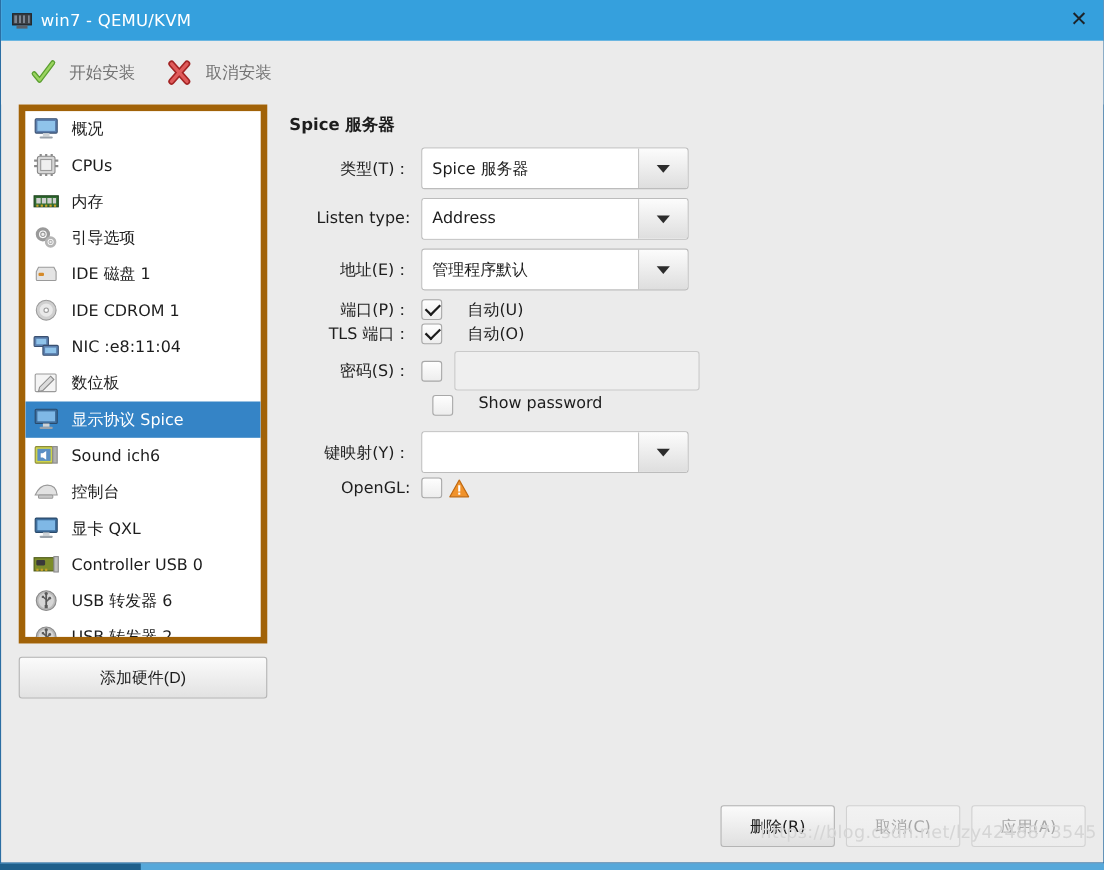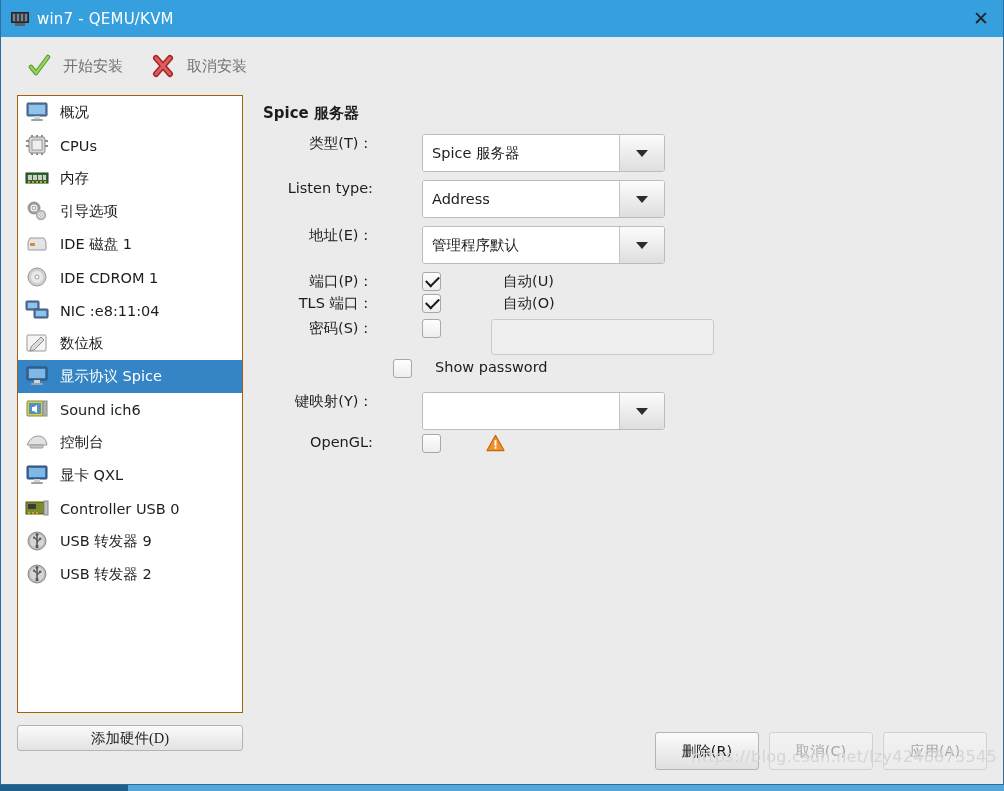--- a/index.html
+++ b/index.html
@@ -101,67 +101,67 @@
   }
   
   .leftcol {
     width: 226px;
     margin-left: 16px;
     display: flex;
     flex-direction: column;
   }
   .hwlist {
     background: #ffffff;
-    border: 1px solid #a16207;
-    height: 618px;
+    border: 6px solid #a16207;
+    height: 490px;
     overflow: hidden;
     padding: 0;
   }
   .hwrow {
     height: 33px;
     display: flex;
     align-items: center;
     padding-left: 7px;
     font-size: 14.5px;
     color: #1d1d1d;
     cursor: pointer;
     gap: 9px;
   }
   .hwrow.sel { background: #3584c6; color: #ffffff; }
   .hwrow .lbl { white-space: nowrap; overflow: hidden; }
   .hwicon { width: 26px; height: 24px; flex: 0 0 auto; position: relative; }
   .addhw {
     margin-top: 12px;
-    height: 26px;
+    height: 38px;
     border: 1px solid #b4b4b4;
     border-radius: 3px;
     background: linear-gradient(#fbfbfb,#e2e2e2);
     font-size: 14.5px;
     color: #1d1d1d;
     cursor: pointer;
-    font-family: Liberation Serif, serif;
+    font-family: Liberation Sans, sans-serif;
   }
   
   .rightcol {
     flex: 1 1 auto;
     padding-left: 18px;
     padding-top: 9px;
     position: relative;
   }
   .panel-title {
     font-size: 15px;
     font-weight: bold;
     color: #1d1d1d;
     margin: 0 0 11px 2px;
   }
   .form { display: block; }
   .frow {
     display: flex;
+    align-items: center;
     margin-bottom: 8px;
-    gap: 39px;
   }
   .flabel {
     width: 122px;
     text-align: right;
     padding-right: 10px;
     font-size: 14.5px;
     color: #1d1d1d;
     white-space: nowrap;
     flex: 0 0 auto;
   }
@@ -461,21 +461,21 @@
             <span class="hwicon"><svg width="24" height="22" viewBox="0 0 24 22">
                 <circle cx="12" cy="11" r="9" fill="#b9b9b9" stroke="#8b8b8b"></circle>
                 <circle cx="12" cy="11" r="7" fill="#d6d6d6"></circle>
                 <path d="M12 5 v10" stroke="#5a5a5a" stroke-width="1.6"></path>
                 <circle cx="12" cy="4.6" r="1.5" fill="#5a5a5a"></circle>
                 <path d="M12 10 L9 7.5 M12 12 L15 9" stroke="#5a5a5a" stroke-width="1.4"></path>
                 <rect x="8" y="6.6" width="2" height="2" fill="#5a5a5a"></rect>
                 <circle cx="15.2" cy="8.8" r="1.3" fill="#5a5a5a"></circle>
                 <rect x="10.6" y="15" width="2.8" height="3" fill="#5a5a5a"></rect>
               </svg></span>
-            <span class="lbl">USB 转发器 9</span>
+            <span class="lbl">USB 转发器 6</span>
           </div>
           <div class="hwrow">
             <span class="hwicon"><svg width="24" height="22" viewBox="0 0 24 22">
                 <circle cx="12" cy="11" r="9" fill="#b9b9b9" stroke="#8b8b8b"></circle>
                 <circle cx="12" cy="11" r="7" fill="#d6d6d6"></circle>
                 <path d="M12 5 v10" stroke="#5a5a5a" stroke-width="1.6"></path>
                 <circle cx="12" cy="4.6" r="1.5" fill="#5a5a5a"></circle>
                 <path d="M12 10 L9 7.5 M12 12 L15 9" stroke="#5a5a5a" stroke-width="1.4"></path>
                 <rect x="8" y="6.6" width="2" height="2" fill="#5a5a5a"></rect>
                 <circle cx="15.2" cy="8.8" r="1.3" fill="#5a5a5a"></circle>

